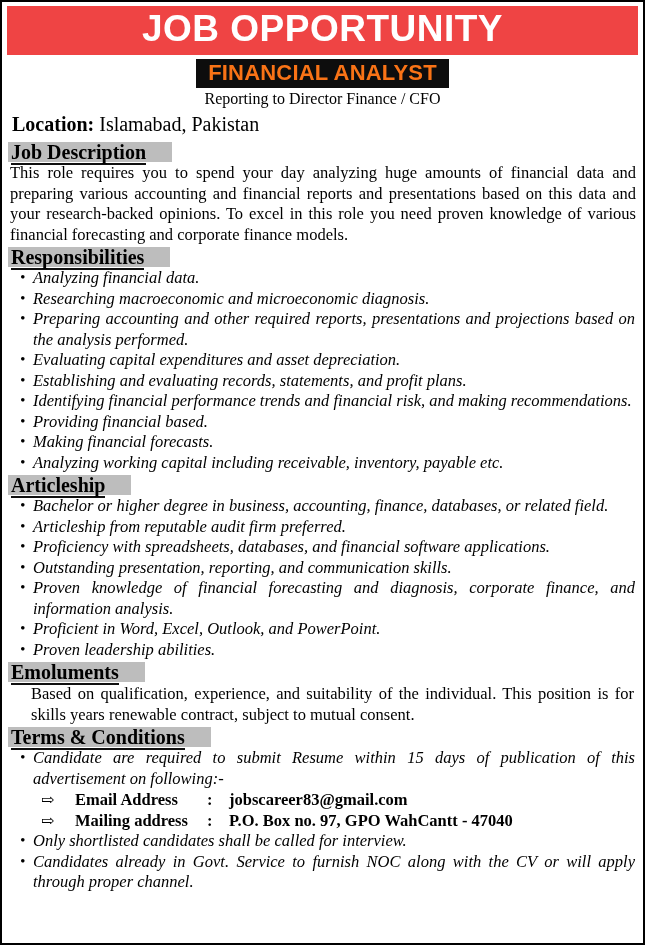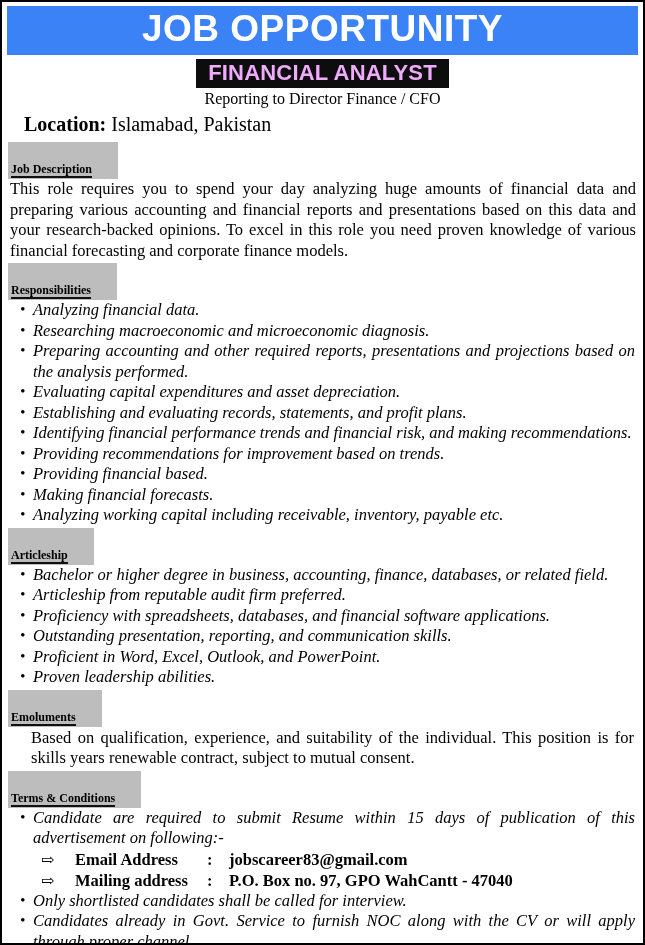--- a/index.html
+++ b/index.html
@@ -27,21 +27,21 @@
 
   .inner {
     box-sizing: border-box;
     width: 100%;
     height: 100%;
     padding: 4px 5px 0 5px;
   }
 
   
   .title-band {
-    background: #3b82f6;
+    background: #ef4444;
     color: #ffffff;
     text-align: center;
     padding: 3px 0 6px 0;
     margin: 0 0 4px 0;
   }
   .title-band-text {
     font-family: "Liberation Sans", "DejaVu Sans", sans-serif;
     font-weight: bold;
     font-size: 37px;
     line-height: 40px;
@@ -49,53 +49,53 @@
     display: block;
   }
 
   .subtitle-wrap {
     text-align: center;
     margin: 0 0 1px 0;
   }
   .subtitle-band {
     display: inline-block;
     background: #0d0d0d;
-    color: #f0abfc;
+    color: #f97316;
     font-family: "Liberation Sans", "DejaVu Sans", sans-serif;
     font-weight: bold;
     font-size: 22px;
     line-height: 26px;
     padding: 1px 12px 2px 12px;
     letter-spacing: 0.2px;
   }
 
   .reporting-line {
     text-align: center;
     font-size: 16px;
     line-height: 19px;
     margin: 1px 0 4px 0;
   }
 
   .location-line {
     font-size: 20px;
     line-height: 24px;
-    margin: 2px 0 4px 17px;
+    margin: 2px 0 4px 5px;
   }
   .location-label {
     font-weight: bold;
   }
 
   
   .sec-head {
     display: inline-block;
     background: #bdbdbd;
     font-weight: bold;
-    font-size: 12px;
+    font-size: 20px;
     line-height: 19px;
-    padding: 18px 26px 0 3px;
+    padding: 1px 26px 0 3px;
     margin: 2px 0 0 1px;
   }
   .sec-head span.u {
     border-bottom: 2px solid #101010;
     padding-bottom: 0px;
   }
 
   
   .para {
     font-size: 16.5px;
@@ -192,33 +192,33 @@
 
     
     <div class="sec-head"><span class="u">Responsibilities</span></div>
     <ul class="blist">
       <li>Analyzing financial data.</li>
       <li>Researching macroeconomic and microeconomic diagnosis.</li>
       <li>Preparing accounting and other required reports, presentations and projections based on the analysis performed.</li>
       <li>Evaluating capital expenditures and asset depreciation.</li>
       <li>Establishing and evaluating records, statements, and profit plans.</li>
       <li>Identifying financial performance trends and financial risk, and making recommendations.</li>
-      <li>Providing recommendations for improvement based on trends.</li>
       <li>Providing financial based.</li>
       <li>Making financial forecasts.</li>
       <li>Analyzing working capital including receivable, inventory, payable etc.</li>
     </ul>
 
     
     <div class="sec-head"><span class="u">Articleship</span></div>
     <ul class="blist">
       <li>Bachelor or higher degree in business, accounting, finance, databases, or related field.</li>
       <li>Articleship from reputable audit firm preferred.</li>
       <li>Proficiency with spreadsheets, databases, and financial software applications.</li>
       <li>Outstanding presentation, reporting, and communication skills.</li>
+      <li>Proven knowledge of financial forecasting and diagnosis, corporate finance, and information analysis.</li>
       <li>Proficient in Word, Excel, Outlook, and PowerPoint.</li>
       <li>Proven leadership abilities.</li>
     </ul>
 
     
     <div class="sec-head"><span class="u">Emoluments</span></div>
     <div class="para-indent">Based on qualification, experience, and suitability of the individual.  This position is for skills years  renewable contract, subject to mutual consent.</div>
 
     
     <div class="sec-head"><span class="u">Terms &amp; Conditions</span></div>

